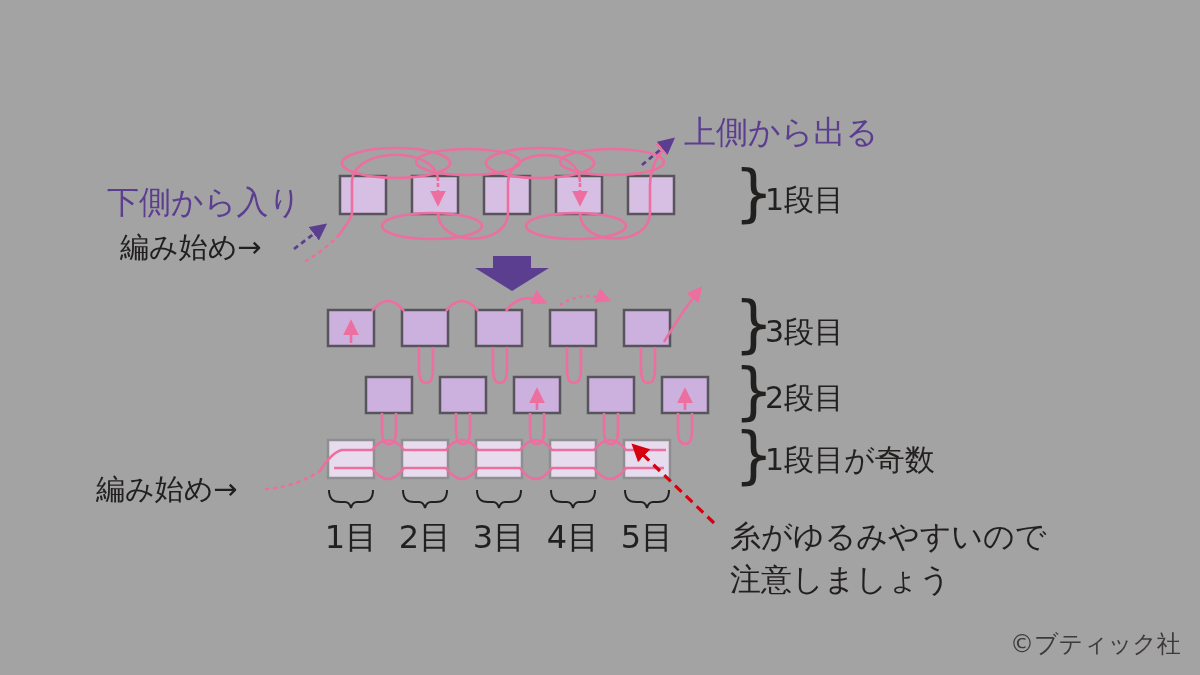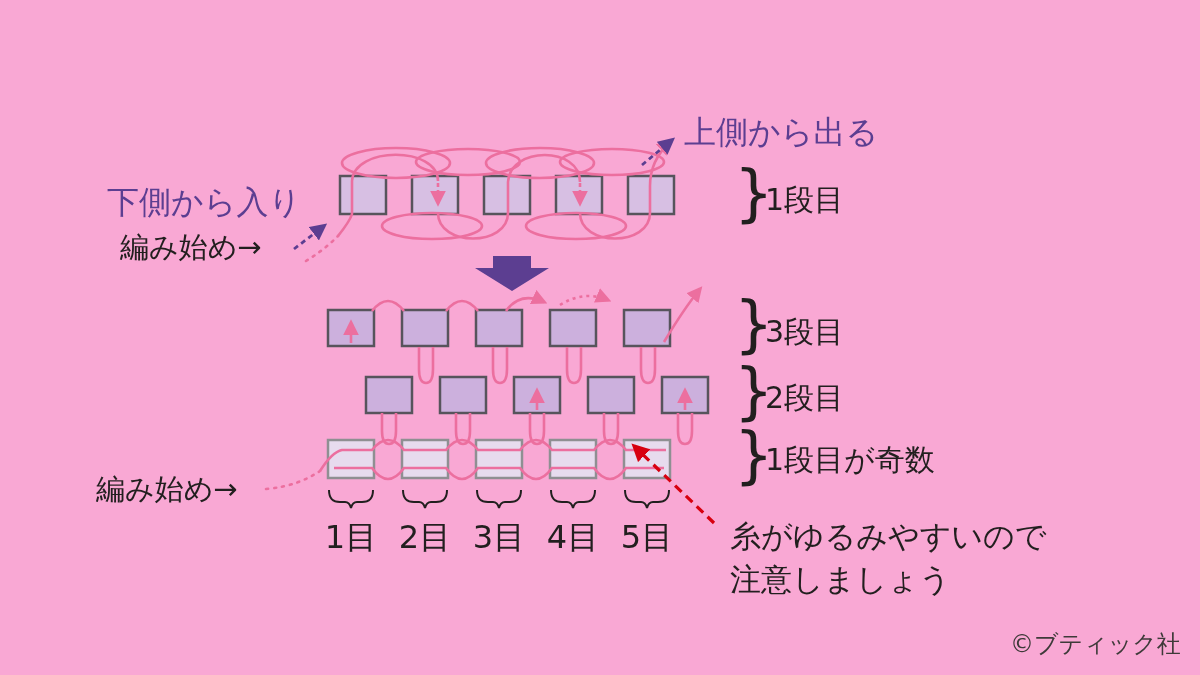--- a/index.html
+++ b/index.html
@@ -1,19 +1,19 @@
 <!DOCTYPE html>
 <html><head>
 <meta charset="utf-8">
 <style>
   html,body{margin:0;padding:0;background:#ffffff;}
   .stage{
     position:relative;
     width:1200px;height:675px;
-    background:#f9a8d4;
+    background:#a3a3a3;
     overflow:hidden;
     font-family:"DejaVu Sans","Liberation Sans",sans-serif;
     text-align:center;
   }
   svg{position:absolute;left:0;top:0;}
   svg text{font-family:"DejaVu Sans","Liberation Sans",sans-serif;}
 </style>
 </head>
 <body>
 

